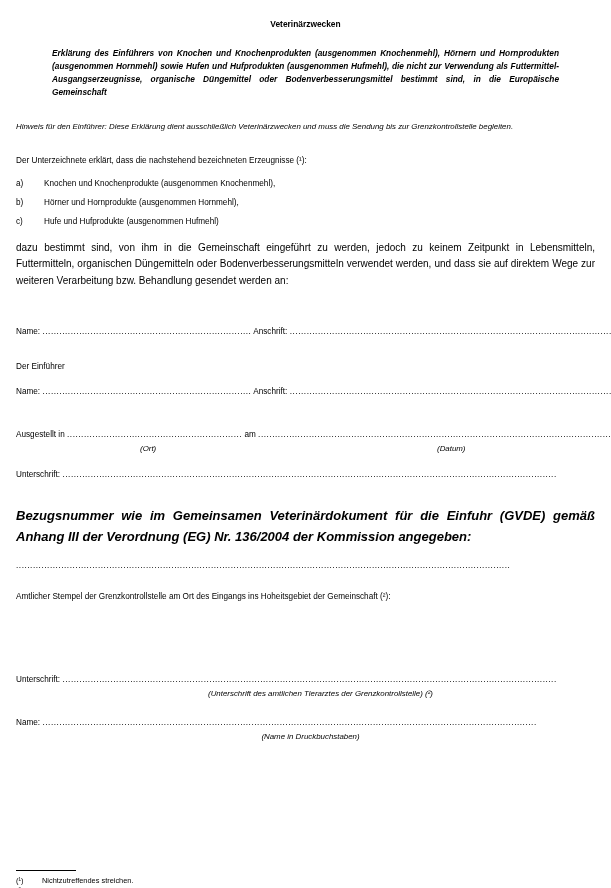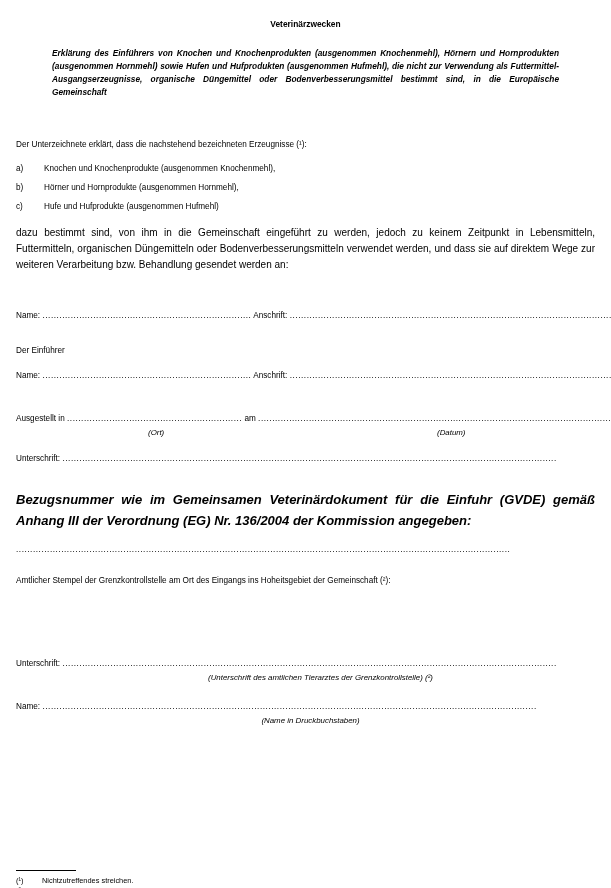--- a/index.html
+++ b/index.html
@@ -45,21 +45,21 @@
     font-size: 8.3px;
   }
   .note {
     margin: 23px 0 0 0;
     font-style: italic;
     text-align: justify;
     line-height: 1.6;
     font-size: 7.9px;
   }
   .para {
-    margin-top: 40px;
+    margin-top: 20px;
     text-align: justify;
     line-height: 1.6;
     font-size: 8.2px;
   }
   .list {
     margin-top: 12px;
   }
   .list-row {
     display: flex;
     margin-top: 10px;
@@ -86,21 +86,21 @@
   .dots { letter-spacing: 0.55px; }
   .inline-label { }
   .sub-labels {
     position: relative;
     height: 12px;
     margin-top: 5px;
     font-style: italic;
     font-size: 7.9px;
   }
   .sub-labels span { position: absolute; }
-  .ort { left: 132px; }
+  .ort { left: 124px; }
   .datum { left: 421px; }
   .italic-bold-block {
     margin-top: 26px;
     font-style: italic;
     font-weight: bold;
     text-align: justify;
     line-height: 1.62;
     font-size: 13px;
   }
   .dotline {
@@ -152,20 +152,21 @@
 </head>
 <body>
 
 <div class="page">
 
 
   <div class="doc-subtitle">Veterinärzwecken</div>
 
   <div class="lead">Erklärung des Einführers von Knochen und Knochenprodukten (ausgenommen Knochenmehl), Hörnern und Hornprodukten (ausgenommen Hornmehl) sowie Hufen und Hufprodukten (ausgenommen Hufmehl), die nicht zur Verwendung als Futtermittel-Ausgangserzeugnisse, organische Düngemittel oder Bodenverbesserungsmittel bestimmt sind, in die Europäische Gemeinschaft</div>
 
+  <div class="note">Hinweis für den Einführer: Diese Erklärung dient ausschließlich Veterinärzwecken und muss die Sendung bis zur Grenzkontrollstelle begleiten.</div>
 
   <div class="para">Der Unterzeichnete erklärt, dass die nachstehend bezeichneten Erzeugnisse (¹):</div>
 
   <div class="list">
     <div class="list-row">
       <span class="list-marker">a)</span>
       <span>Knochen und Knochenprodukte (ausgenommen Knochenmehl),</span>
     </div>
     <div class="list-row">
       <span class="list-marker">b)</span>

